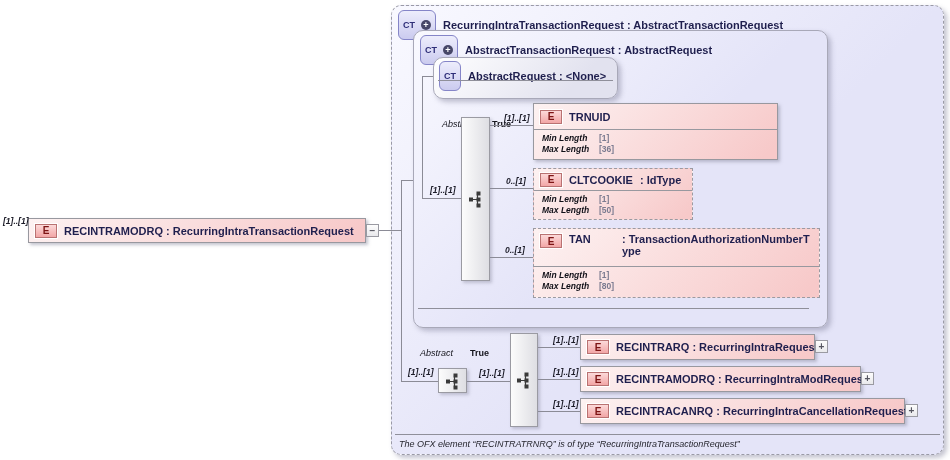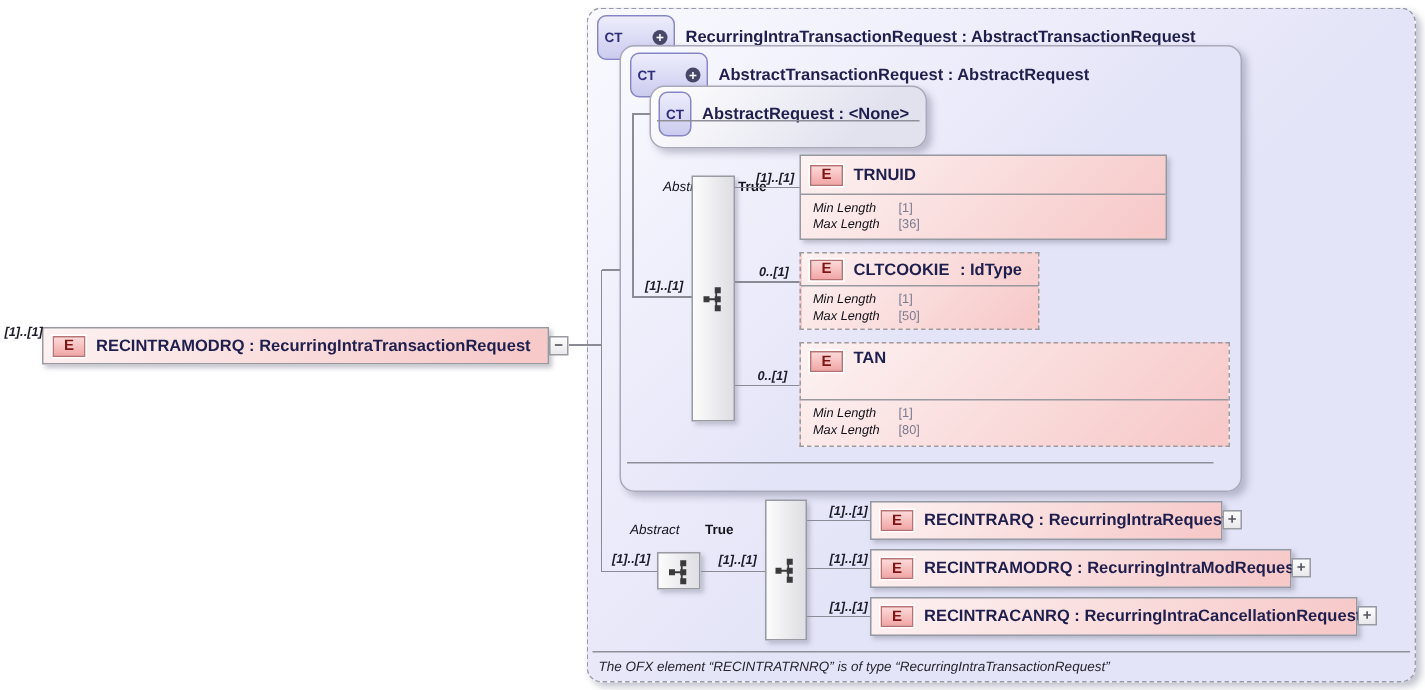--- a/index.html
+++ b/index.html
@@ -11,21 +11,21 @@
   .type-box{position:absolute;border-radius:10px;
             background:linear-gradient(135deg,#f9f9ff 0%,#e4e4f8 55%);
             box-shadow:3px 3px 5px rgba(125,125,150,.45);}
   .type-box.dashed{border:1px dashed #9a9aa6;}
   .type-box.solid{border:1px solid #a8a8b8;}
 
   .type-title{position:absolute;left:6px;top:4px;display:flex;align-items:center;gap:7px;
               font-size:11px;font-weight:bold;color:#1f1f4e;white-space:nowrap;}
 
   
-  .ct-rect{display:inline-flex;align-items:center;gap:20px;padding:1px 4px;height:30px;
+  .ct-rect{display:inline-flex;align-items:center;gap:6px;padding:1px 4px;height:30px;
            border:1.4px solid #8585c8;border-radius:6px;
            background:linear-gradient(180deg,#ededfc,#cbcbef);
            color:#2e2e78;font-weight:bold;font-size:9px;line-height:10px;flex:none;}
   .ct-plus{width:10px;height:10px;border-radius:50%;background:#474768;color:#ffffff;
            font-size:9px;line-height:10px;text-align:center;font-weight:bold;flex:none;}
 
   
   .e-icon{display:inline-flex;align-items:center;justify-content:center;flex:none;
           width:22px;height:14px;background:linear-gradient(180deg,#fcd9d9,#f2a6a6);
           border:1px solid #b97272;outline:1px solid #ffffff;
@@ -36,21 +36,21 @@
       border:1px solid #98989f;box-shadow:2px 2px 3px rgba(140,140,160,.5);}
   .el.optional{border:1px dashed #9a9aa2;box-shadow:none;}
   .el-head{display:flex;align-items:center;gap:7px;padding:0 6px;
            font-size:11px;font-weight:bold;color:#1f1f4e;white-space:nowrap;}
   .el-head.top{align-items:flex-start;padding-top:4px;}
   .el-head.top .e-icon{margin-top:1px;}
   .el-name{min-width:46px;flex:none;}
   .el-type{}
   .type-wrap{white-space:normal;word-break:break-all;width:200px;line-height:12px;}
   .el-divider{height:1px;background:#98989f;}
-  .el-facets{padding:3px 8px 0 8px;}
+  .el-facets{padding:3px 8px 0 8px;font-weight:bold;}
   .facet-row{display:flex;font-size:8.5px;line-height:11px;}
   .f-label{width:57px;flex:none;font-style:italic;color:#101018;}
   .f-value{color:#7b7b90;}
 
   
   .expander{position:absolute;right:-14px;top:50%;margin-top:-7px;width:13px;height:13px;
             background:linear-gradient(180deg,#fdfdfd,#e9e9ec);border:1px solid #9a9aa2;
             color:#555560;font-size:10px;line-height:11px;text-align:center;font-weight:bold;
             cursor:pointer;}
 
@@ -200,20 +200,21 @@
         <span class="f-label">Max Length</span>
         <span class="f-value">[50]</span>
       </div>
     </div>
   </div>
 
   <div class="el optional" style="left:533px;top:228px;width:287px;height:70px;">
     <div class="el-head top" style="height:37px;">
       <span class="e-icon">E</span>
       <span class="el-name">TAN</span>
+      <span class="el-type type-wrap">: TransactionAuthorizationNumberType</span>
     </div>
     <div class="el-divider"></div>
     <div class="el-facets">
       <div class="facet-row">
         <span class="f-label">Min Length</span>
         <span class="f-value">[1]</span>
       </div>
       <div class="facet-row">
         <span class="f-label">Max Length</span>
         <span class="f-value">[80]</span>

